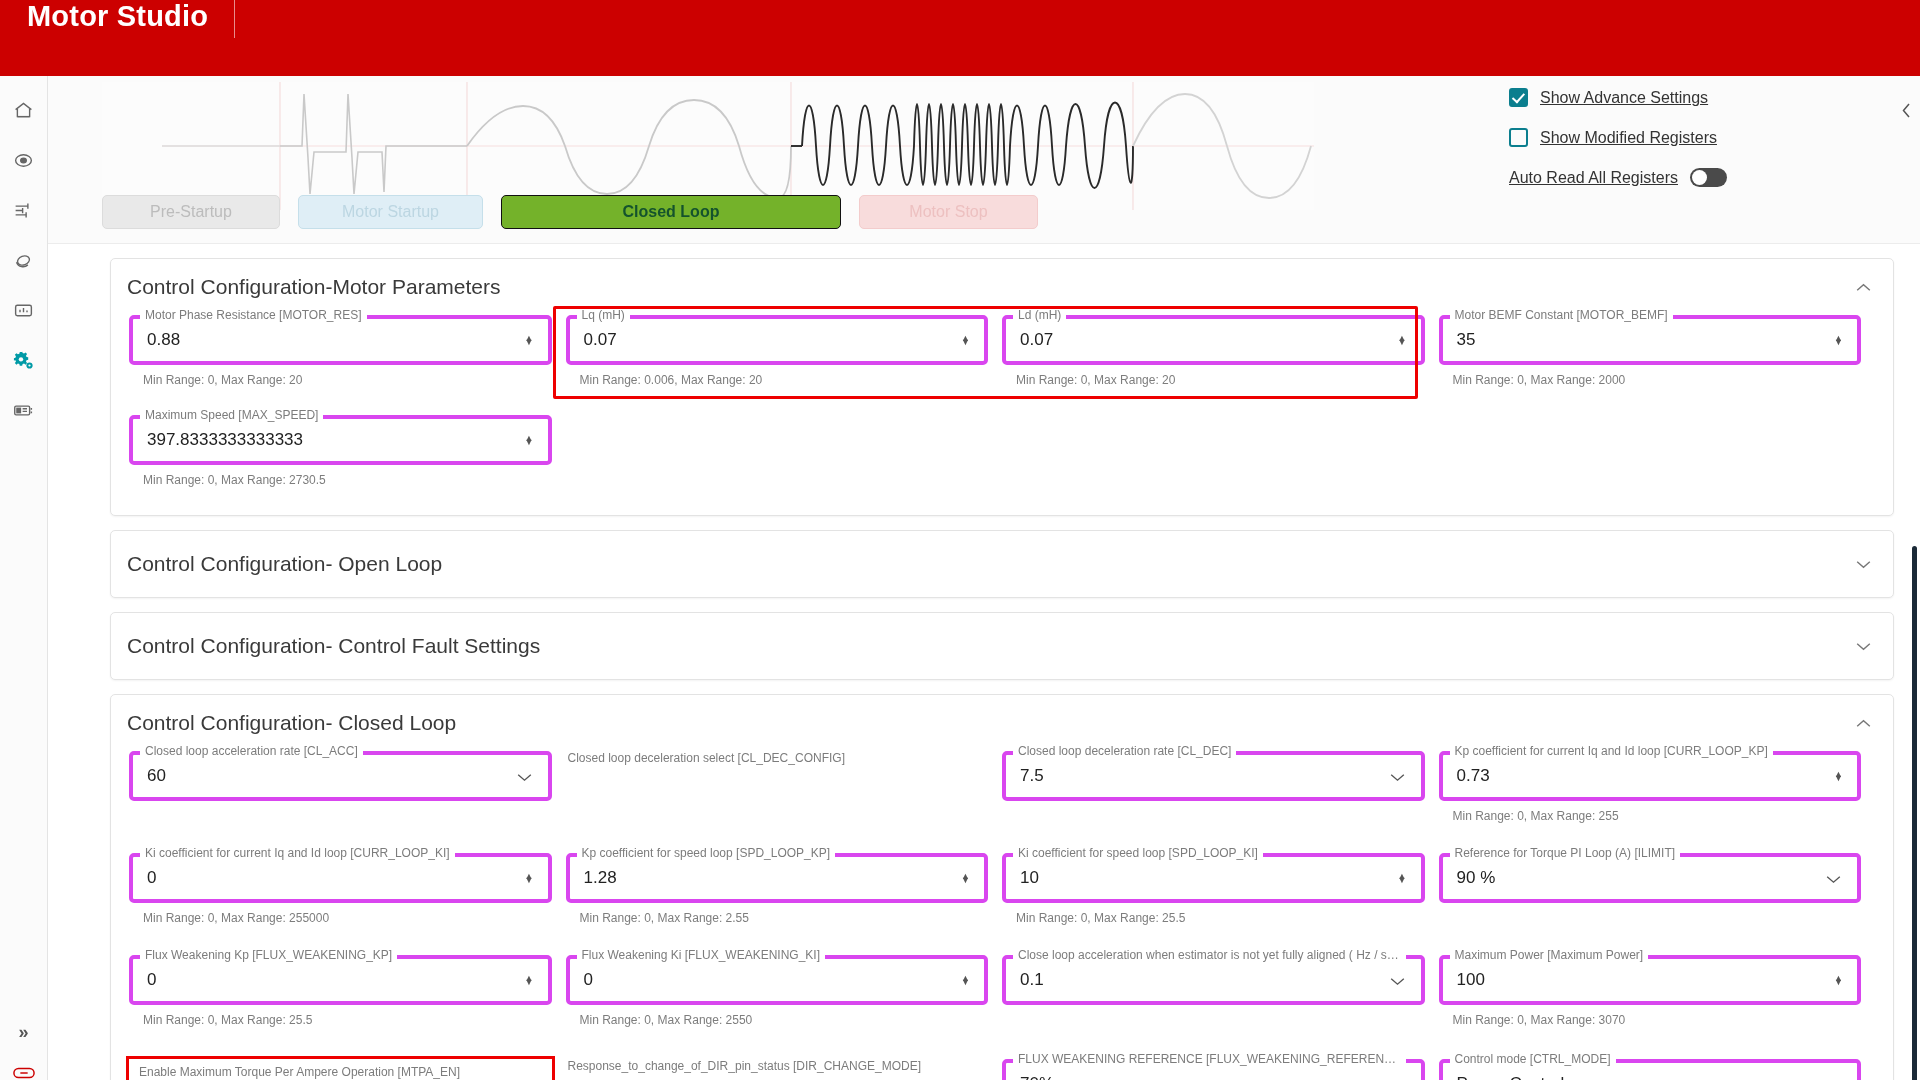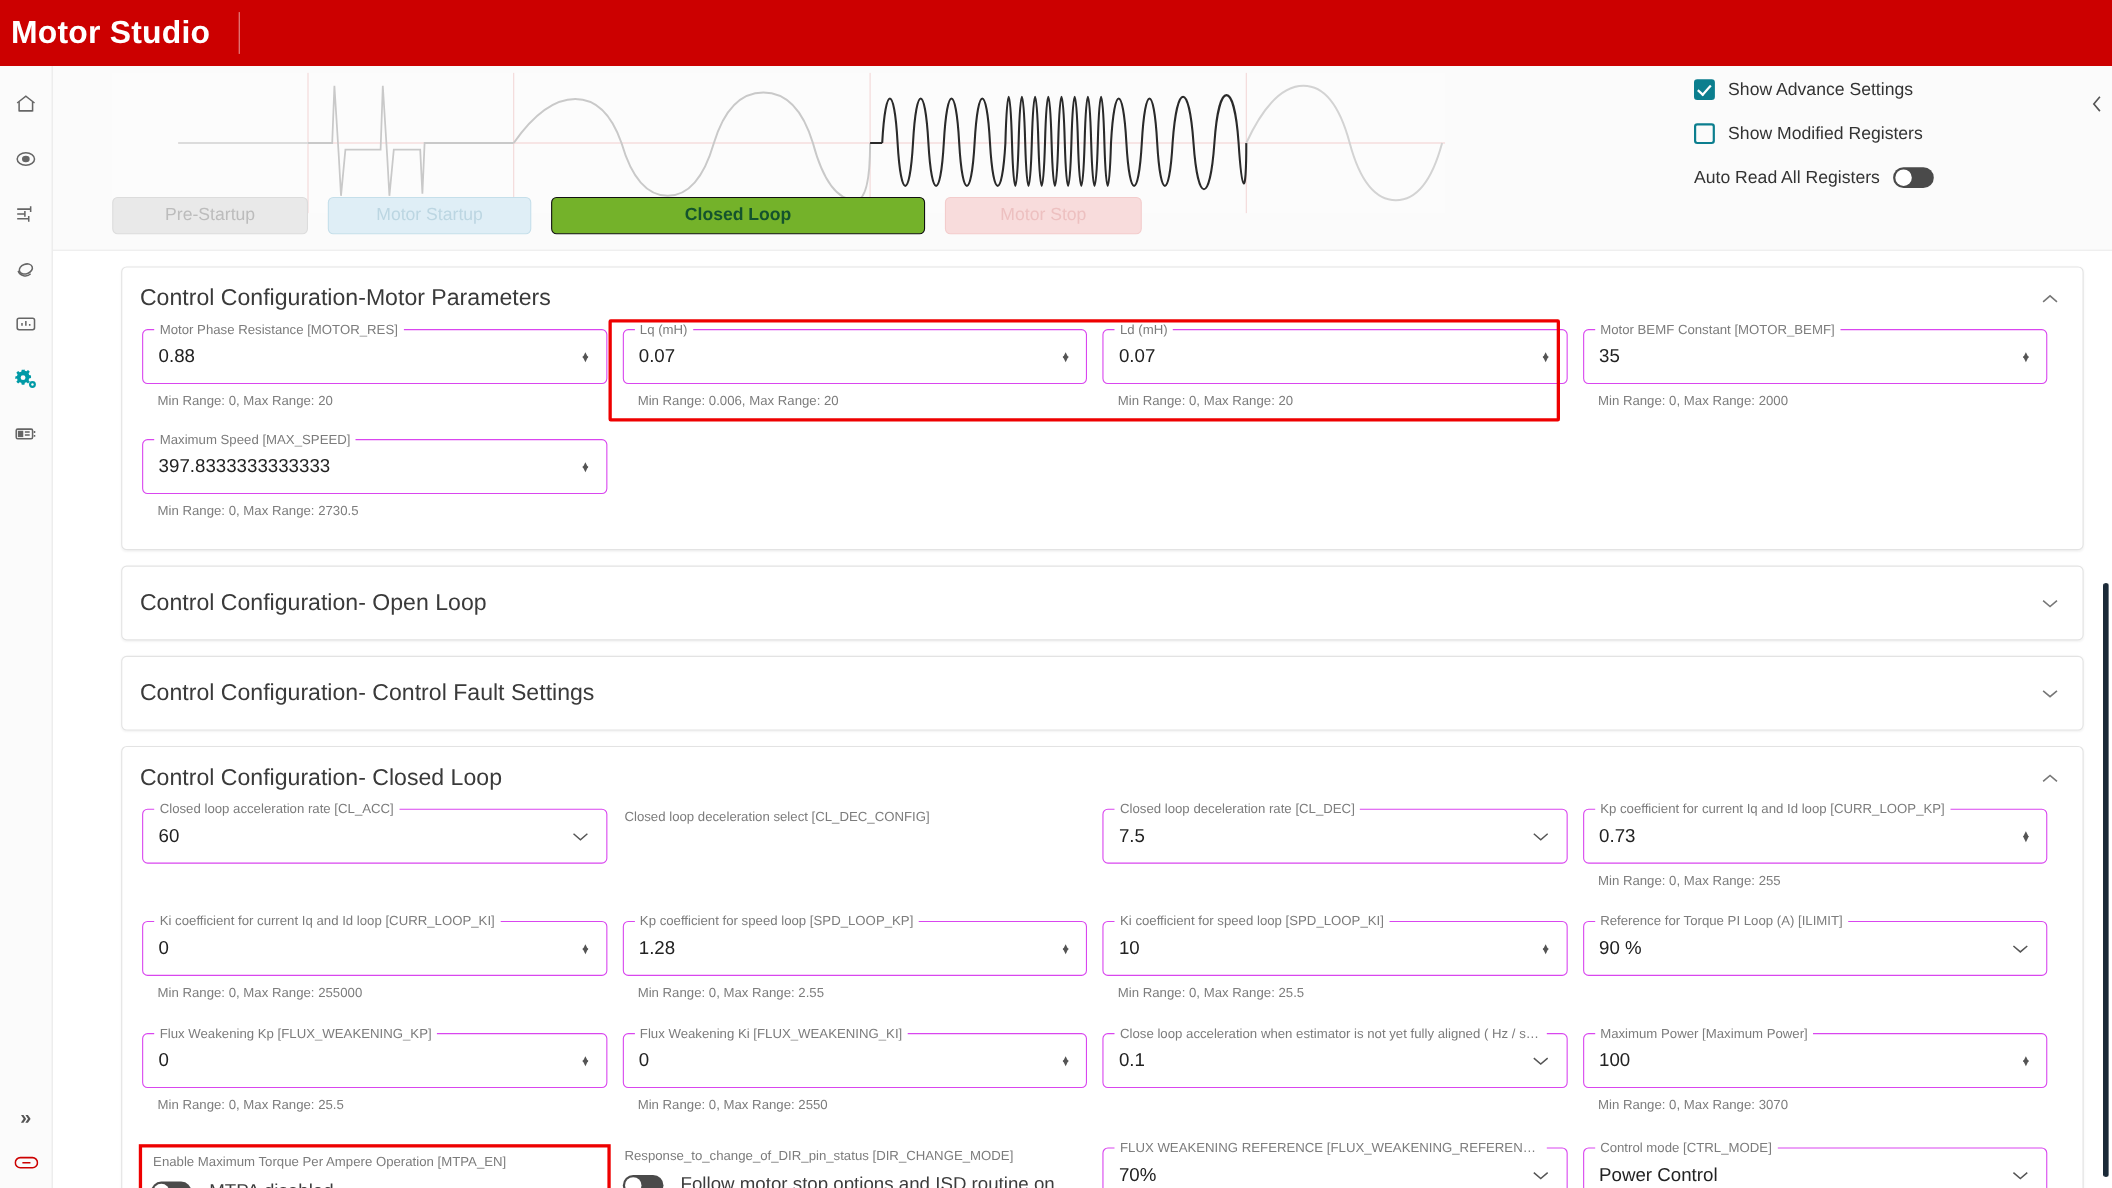--- a/index.html
+++ b/index.html
@@ -6,25 +6,24 @@
   html, body { width: 1920px; height: 1080px; overflow: hidden; }
   body {
     font-family: "Liberation Sans", sans-serif;
     background: #ffffff;
     color: #333;
     font-size: 14px;
   }
 
   
   .topbar {
-    height: 60px;
+    height: 76px;
     background: #cc0000;
     display: flex;
-    align-items: center;
-    padding-left: 10px;
+    padding-left: 27px;
     color: #fff;
     position: relative;
     z-index: 20;
   }
   .brand {
     font-size: 29px;
     font-weight: bold;
     letter-spacing: .2px;
     padding-right: 26px;
     white-space: nowrap;
@@ -119,21 +118,21 @@
     white-space: nowrap;
   }
   .stage.s0 { flex: 0 0 178px; background:#e9e9e9; border-color:#dcdcdc; color:#bcbcbc; }
   .stage.s1 { flex: 0 0 185px; background:#dfeef6; border-color:#c5dfea; color:#bcd6e2; }
   .stage.s2 { flex: 0 0 322px; background:#f7e2b0; border-color:#edd59f; color:#e2caa0; }
   .stage.s3 { flex: 0 0 340px; background:#74b22a; border-color:#111; color:#14532d; font-weight:600; }
   .stage.s4 { flex: 0 0 179px; background:#f8dcdc; border-color:#f3cccc; color:#edc0c0; }
 
   .opts {
     position: absolute;
-    left: 1492px; top: 12px;
+    left: 1461px; top: 12px; text-decoration: underline;
   }
   .opt-row { display:flex; align-items:center; margin-bottom: 21px; cursor:pointer; }
   .cbox {
     width: 19px; height: 19px; border:2px solid #0b7e8e; border-radius:3px;
     margin-right: 12px; flex:0 0 19px;
     display:flex; align-items:center; justify-content:center;
   }
   .cbox.checked { background:#0b7e8e; border-color:#0b7e8e; }
   .cbox.checked:after {
     content:""; width:5px; height:10px; border:solid #fff;
@@ -176,21 +175,21 @@
   .grid { display:flex; flex-wrap: wrap; }
   .cell {
     width: 25%;
     padding: 0 14px 10px 0;
     position: relative;
   }
 
   
   .field { position: relative; }
   .field-box {
-    border: 1px solid #d946ef;
+    border: 4px solid #d946ef;
     border-radius: 5px;
     height: 50px;
     display: flex; align-items: center;
     padding: 0 10px 0 14px;
     background: #fff;
   }
   .field-legend {
     position: absolute;
     top: -7px; left: 11px;
     background: #fff;

